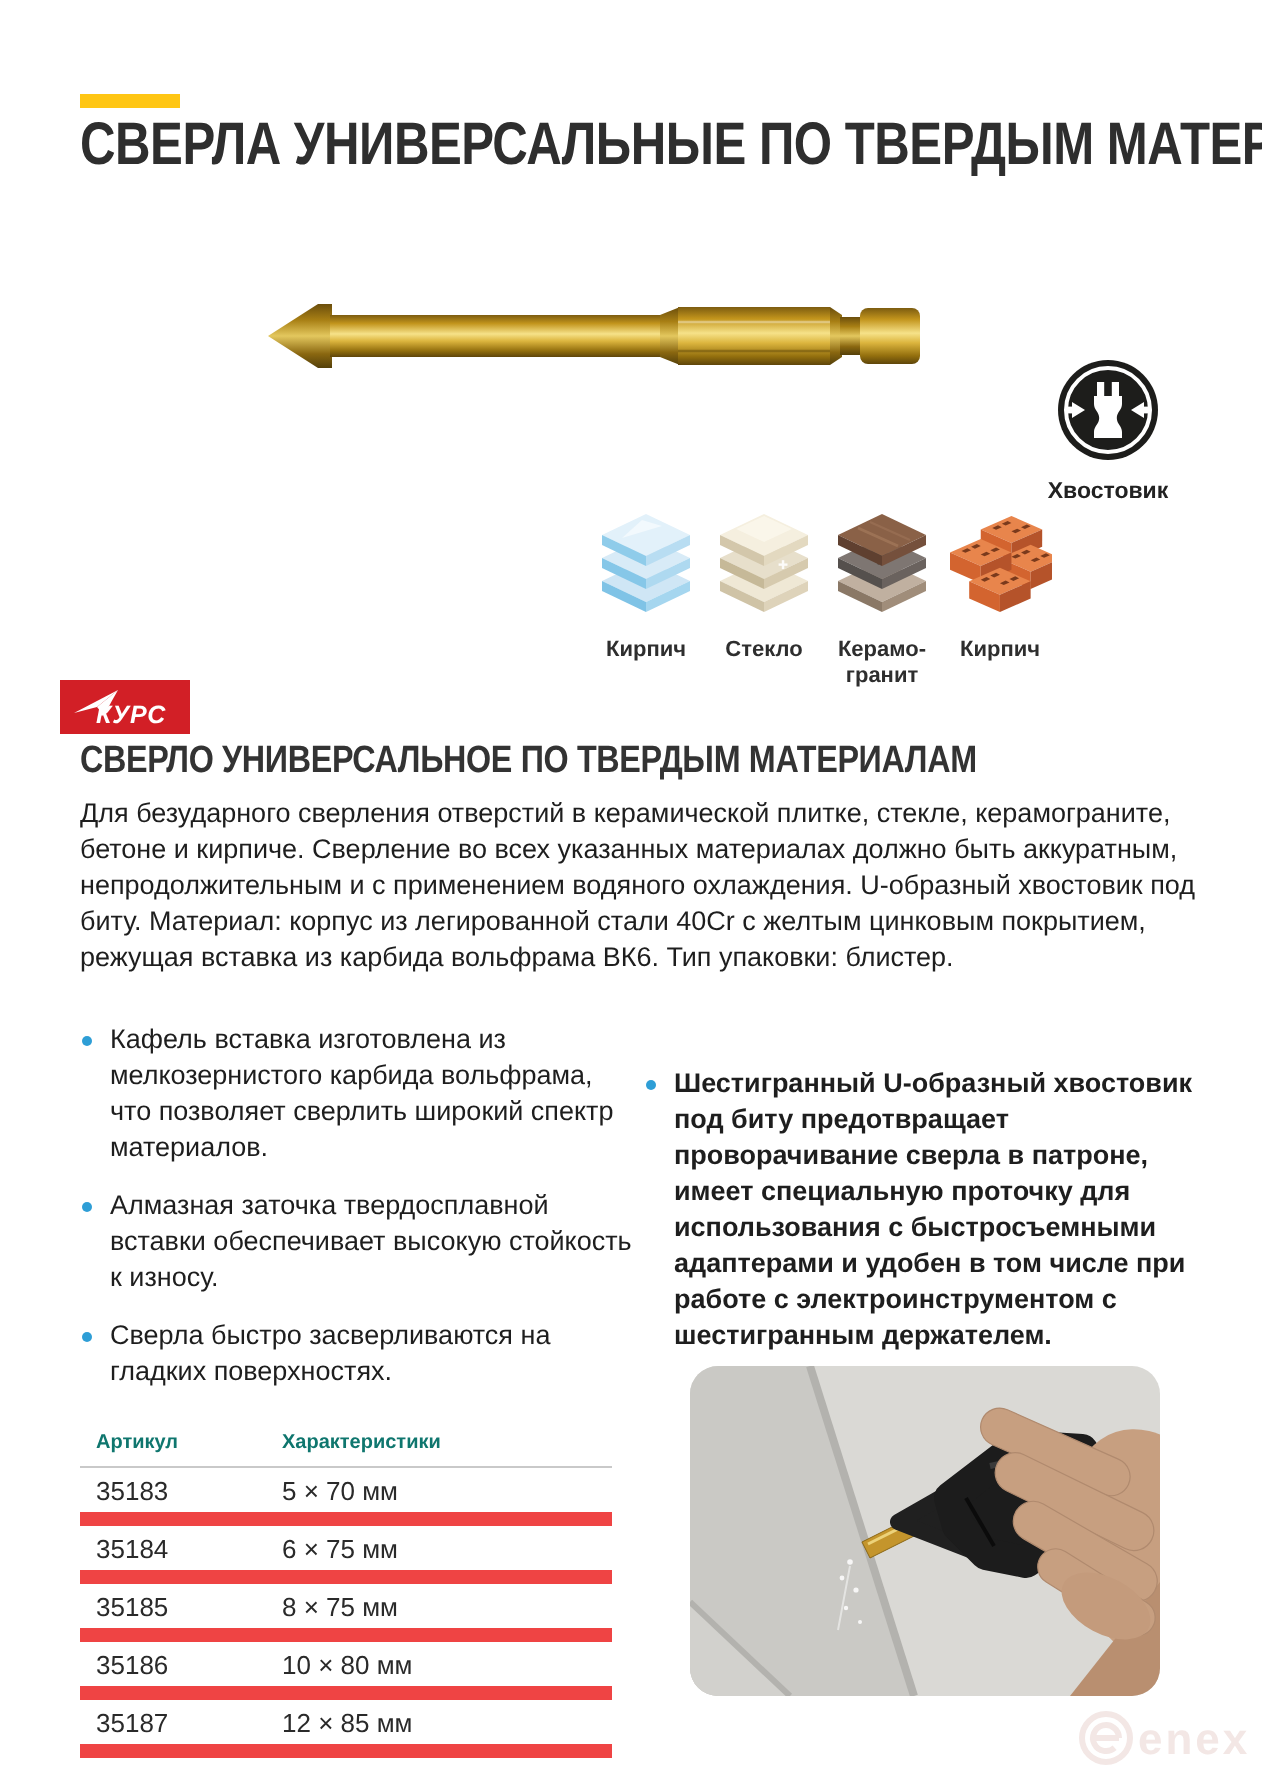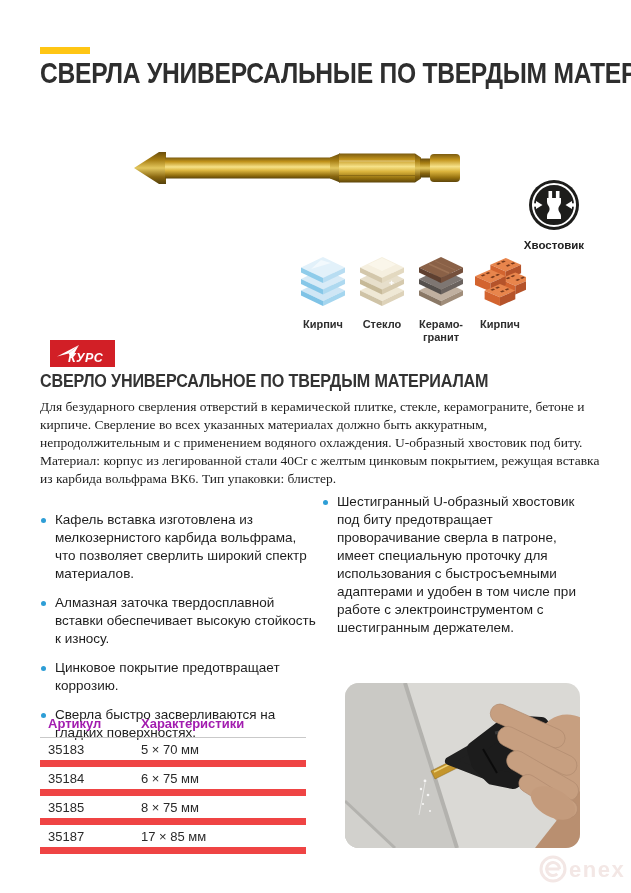--- a/index.html
+++ b/index.html
@@ -16,35 +16,35 @@
 
   .drill-image{position:absolute;left:128px;top:142px;width:335px;height:52px;}
 
   .shank-badge{position:absolute;left:521px;top:179px;width:66px;text-align:center;}
   .shank-badge .lbl{margin-top:4px;font-size:11.5px;font-weight:bold;color:#222;}
 
   .materials{position:absolute;left:296px;top:257px;display:flex;gap:5px;}
   .material{width:54px;text-align:center;}
   .material .lbl{margin-top:5px;font-size:11px;line-height:1.15;font-weight:bold;color:#2e2e2e;}
 
-  .brand{position:absolute;left:50px;top:340px;width:47px;height:27px;}
+  .brand{position:absolute;left:30px;top:340px;width:47px;height:27px;}
 
   .description{position:absolute;left:40px;top:398px;width:560px;margin:0;
-               font-size:13.5px;line-height:18px;color:#1e1e1e;font-family:Liberation Serif, serif;}
+               font-size:13.5px;line-height:18px;color:#1e1e1e;}
 
   ul.features{position:absolute;margin:0;padding:0;list-style:none;}
   .features-left{left:40px;top:511px;width:278px;}
-  .features-right{left:322px;top:493px;width:276px;}
+  .features-right{left:322px;top:533px;width:276px;font-weight:bold;}
   .features li{position:relative;padding-left:15px;margin-bottom:11px;
                font-size:13.5px;line-height:18px;color:#1e1e1e;}
   .features li::before{content:"";position:absolute;left:1px;top:6.5px;width:5px;height:5px;
                border-radius:50%;background:#2E9ED6;}
 
   table.spec-table{position:absolute;left:40px;top:711px;width:266px;border-collapse:collapse;}
-  .spec-table th{width:77px;text-align:left;font-size:13px;font-weight:bold;color:#a21caf;
+  .spec-table th{width:77px;text-align:left;font-size:10px;font-weight:bold;color:#0f766e;
                  padding:5px 8px 6px;border-bottom:1px solid #c9c9c9;}
   .spec-table th + th{width:auto;}
   .spec-table td{font-size:13px;color:#2a2a2a;padding:3.5px 8px;border-bottom:7px solid #ef4444;}
 
   .photo{position:absolute;left:345px;top:683px;width:235px;height:165px;border-radius:14px;
          overflow:hidden;}
   .enex{position:absolute;left:536px;top:850px;width:92px;height:38px;}
 </style>
 </head>
 <body>
@@ -202,21 +202,20 @@
     </svg>
   </div>
 
   <h2 class="subtitle cond">СВЕРЛО УНИВЕРСАЛЬНОЕ ПО ТВЕРДЫМ МАТЕРИАЛАМ</h2>
 
   <p class="description">Для безударного сверления отверстий в керамической плитке, стекле, керамограните, бетоне и кирпиче. Сверление во всех указанных материалах должно быть аккуратным, непродолжительным и с применением водяного охлаждения. U-образный хвостовик под биту. Материал: корпус из легированной стали 40Cr с желтым цинковым покрытием, режущая вставка из карбида вольфрама ВК6. Тип упаковки: блистер.</p>
 
   <ul class="features features-left">
     <li>Кафель вставка изготовлена из мелкозернистого карбида вольфрама, что позволяет сверлить широкий спектр материалов.</li>
     <li>Алмазная заточка твердосплавной вставки обеспечивает высокую стойкость к износу.</li>
-    <li>Цинковое покрытие предотвращает коррозию.</li>
     <li>Сверла быстро засверливаются на гладких поверхностях.</li>
   </ul>
   <ul class="features features-right">
     <li>Шестигранный U-образный хвостовик под биту предотвращает проворачивание сверла в патроне, имеет специальную проточку для использования с быстросъемными адаптерами и удобен в том числе при работе с электроинструментом с шестигранным держателем.</li>
   </ul>
 
   <table class="spec-table">
     <thead>
       <tr>
         <th>Артикул</th>
@@ -230,22 +229,26 @@
       </tr>
       <tr>
         <td>35184</td>
         <td>6 × 75 мм</td>
       </tr>
       <tr>
         <td>35185</td>
         <td>8 × 75 мм</td>
       </tr>
       <tr>
+        <td>35186</td>
+        <td>10 × 80 мм</td>
+      </tr>
+      <tr>
         <td>35187</td>
-        <td>17 × 85 мм</td>
+        <td>12 × 85 мм</td>
       </tr>
     </tbody>
   </table>
 
   <div class="photo">
     <svg width="235" height="165" viewBox="0 0 235 165">
       <rect width="235" height="165" fill="#dad9d5"></rect>
       <polygon points="0,0 60,0 112,165 0,165" fill="#cac9c5"></polygon>
       <polygon points="0,118 50,165 0,165" fill="#d2d1cd"></polygon>
       <line x1="60" y1="0" x2="112" y2="165" stroke="#b3b2ae" stroke-width="4"></line>

